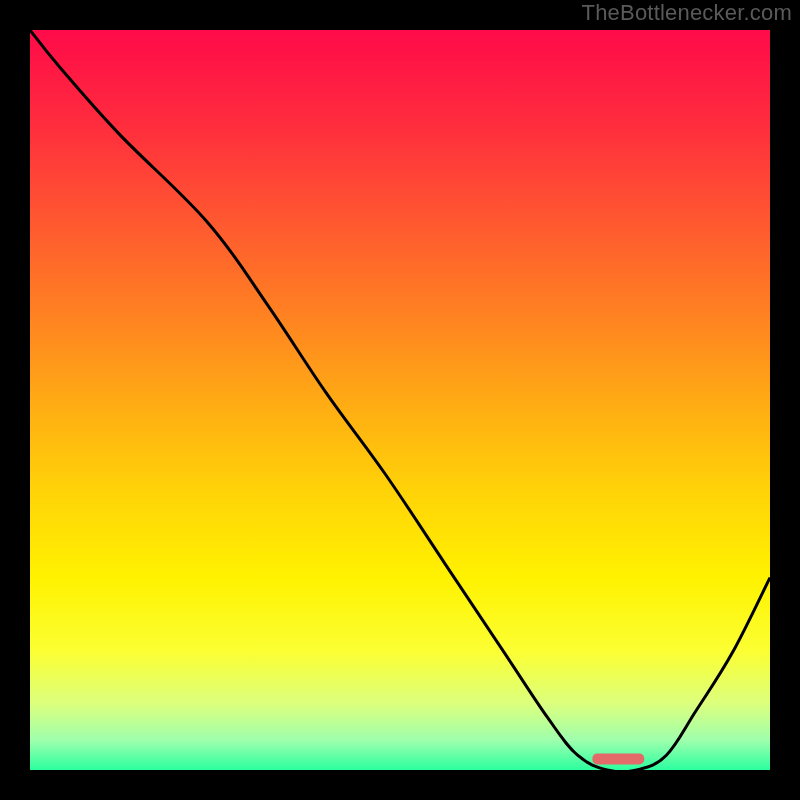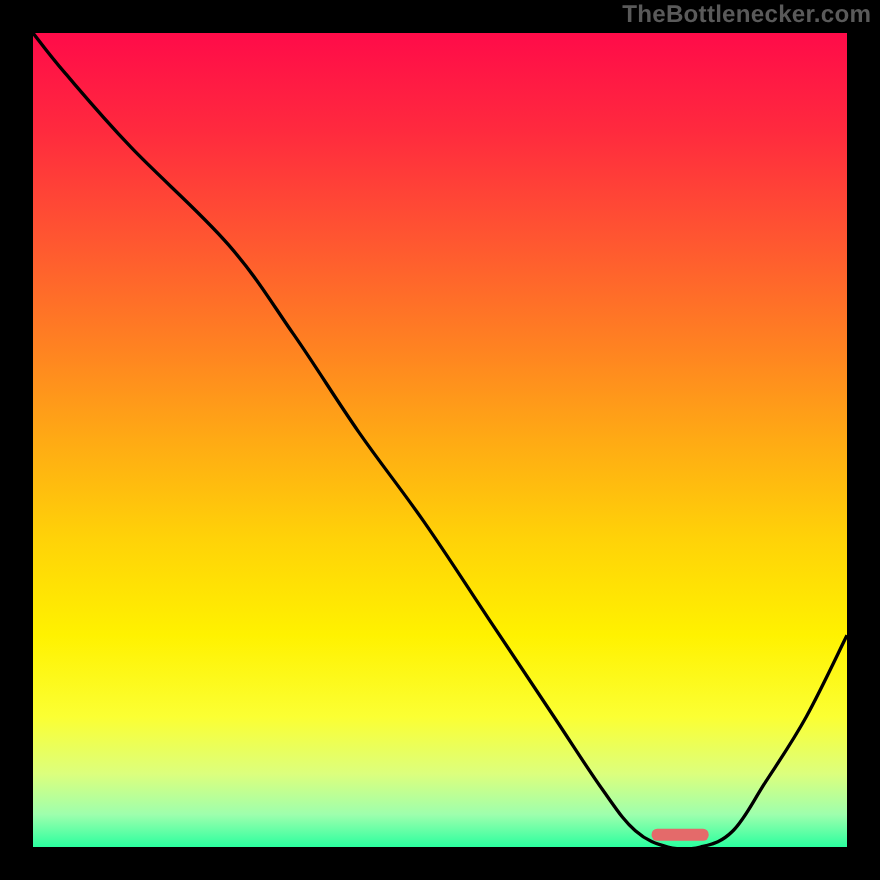--- a/index.html
+++ b/index.html
@@ -14,21 +14,21 @@
     position: relative;
     width: 800px;
     height: 800px;
   }
   .attribution {
     position: absolute;
     top: 0;
     right: 8px;
     font-family: Arial, Helvetica, sans-serif;
     font-size: 22px;
-    font-weight: bold;
+    font-weight: normal;
     color: #5a5a5a;
     letter-spacing: 0.2px;
     user-select: none;
   }
   .plot {
     position: absolute;
     left: 30px;
     top: 30px;
     width: 740px;
     height: 740px;

